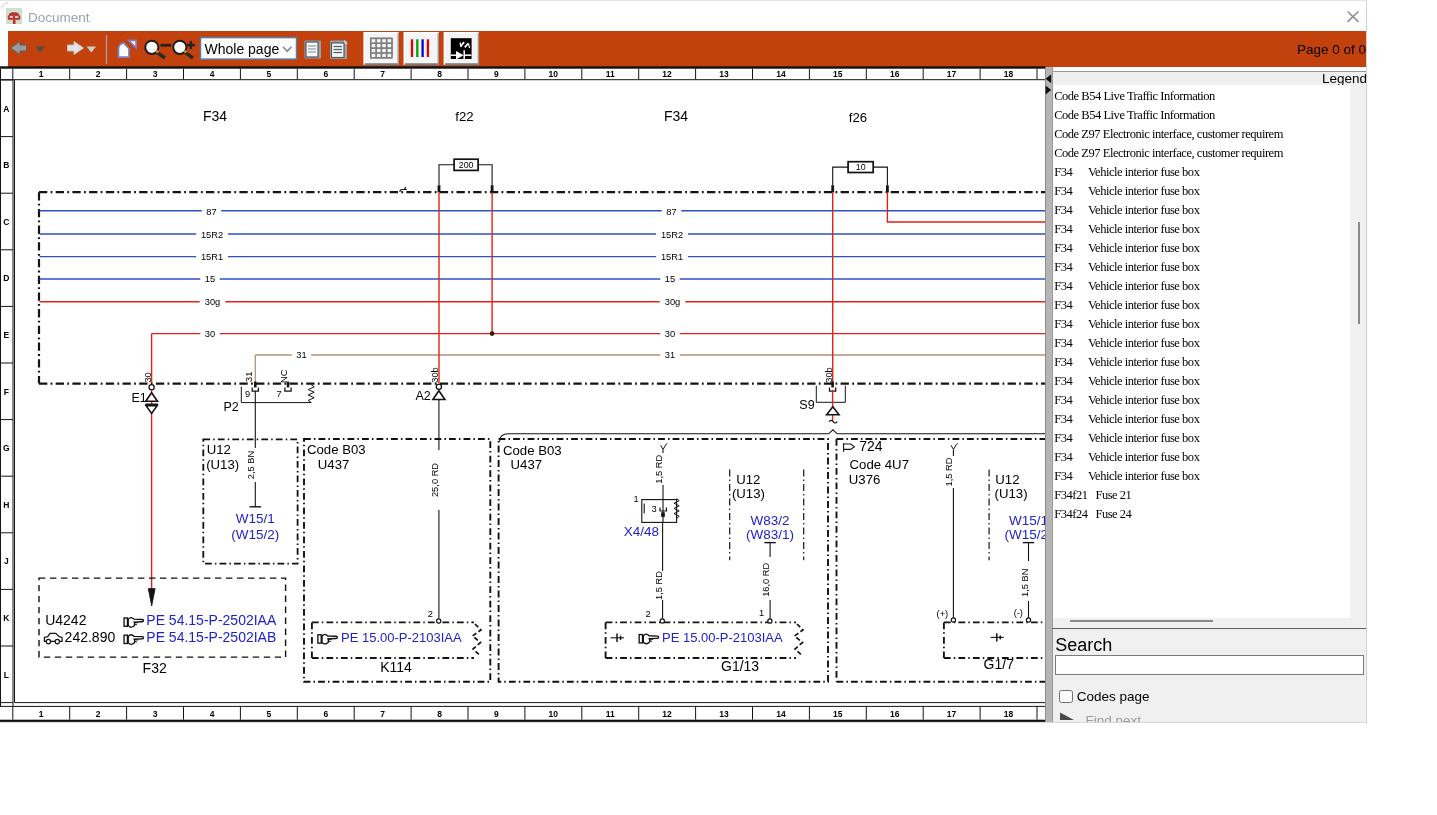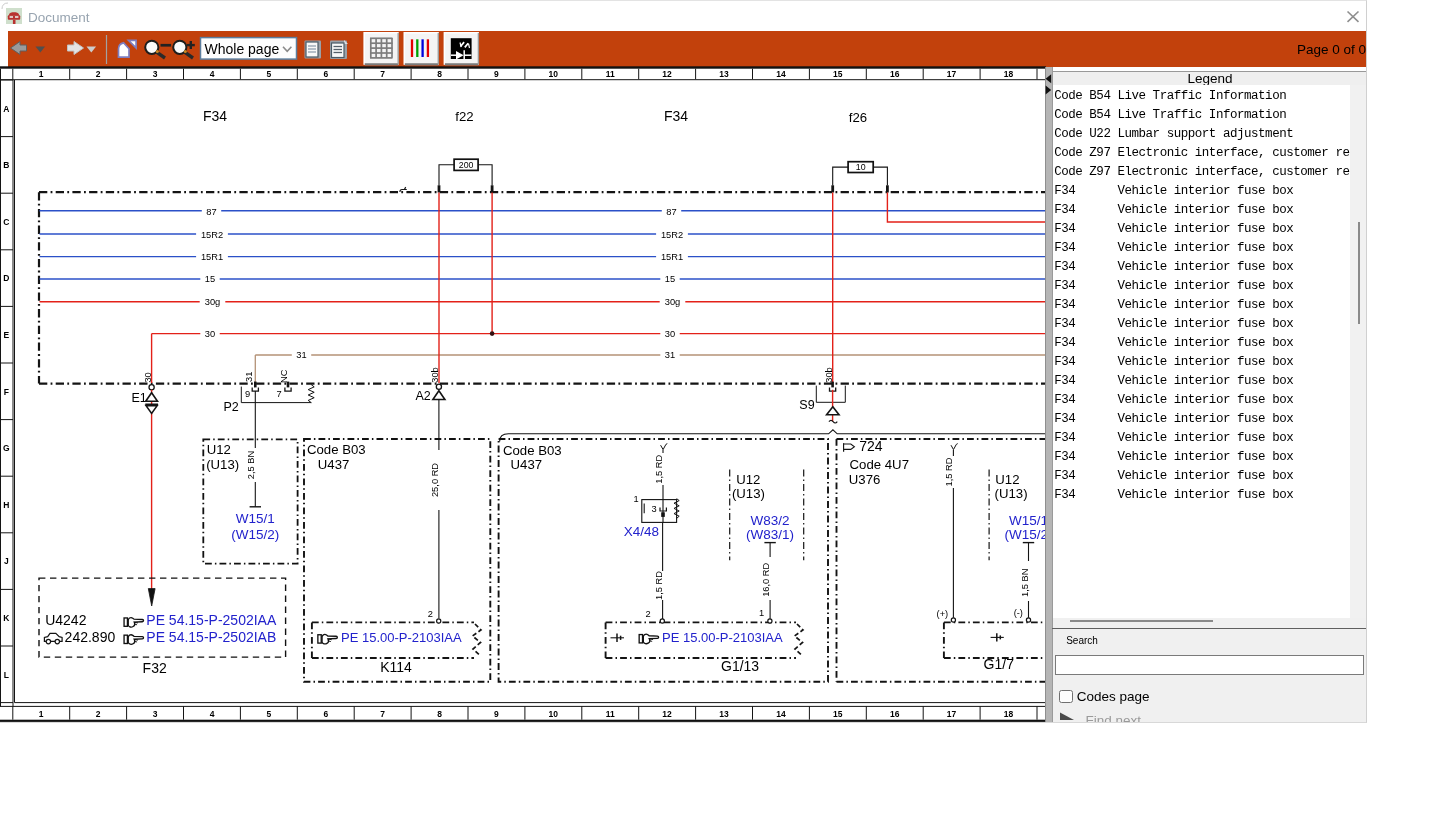--- a/index.html
+++ b/index.html
@@ -3,21 +3,21 @@
 html,body{margin:0;padding:0;background:#fff;width:1437px;height:815px;overflow:hidden;
  font-family:"Liberation Sans",sans-serif;}
 #win{position:absolute;left:0;top:0;width:1366px;height:721px;background:#fff;
  border-top:1px solid #e3e3e3;border-right:1px solid #d0d0d0;border-bottom:1px solid #d8d8d8;overflow:hidden;}
 #title{position:absolute;left:0;top:0;width:100%;height:30px;background:#fff;}
 #title .t{position:absolute;left:28px;top:9px;font-size:13.5px;color:#98a4b0;text-align:center;}
 #toolbar{position:absolute;left:8px;top:30px;width:100%;height:36px;background:#c2410c;}
 #diag{position:absolute;left:0;top:0;}
 #split{position:absolute;left:1045px;top:66px;width:6.2px;height:655px;background:#b5b5b5;border-left:1px solid #8e8e8e;}
 #panel{position:absolute;left:1052.2px;top:66px;width:313.8px;height:655px;background:#f0f0f0;border-left:1px solid #9a9a9a;}
-.mono{font-family:Liberation Mono, monospace;}
+.mono{font-family:Liberation Serif, serif;}
 </style></head><body>
 <div id="win">
 <div id="title">
 <svg width="1366" height="30" style="position:absolute;left:0;top:0">
  <path d="M2,8 Q2,2 8,2" fill="none" stroke="#cccccc" stroke-width="1"></path>
  <rect x="6" y="7" width="16" height="16" fill="#cfdfcc"></rect>
  <path d="M9.2,13.2 c0.4,-2.6 9.2,-2.6 9.6,0 l0.6,1.4 -10.8,0 z" fill="#b8312f"></path>
  <rect x="7.8" y="14.2" width="12.4" height="4.6" rx="1" fill="#b8312f"></rect>
  <rect x="9.6" y="15.2" width="3.4" height="1.6" fill="#e8ece8"></rect>
  <rect x="15" y="15.2" width="3.4" height="1.6" fill="#e8ece8"></rect>
@@ -429,51 +429,52 @@
 <circle cx="57.3" cy="640.6" r="2.2" fill="#fff" stroke="#141414" stroke-width="1.2"></circle>
     </svg>
 <div id="split"></div>
 <svg style="position:absolute;left:1045px;top:66px" width="7" height="40">
  <path d="M6.2,7.2 v9 l-5.6,-4.5 z" fill="#111"></path>
  <path d="M0.6,18.5 v9 l5.6,-4.5 z" fill="#111"></path>
 </svg>
 
 <div id="panel">
  <div style="position:absolute;left:0;top:0;width:100%;height:4px;background:#fff"></div>
- <div style="position:absolute;left:0;top:4px;width:100%;height:13.4px;background:#efefef;border-top:1px solid #999;border-bottom:1px solid #999;text-align:center;font-size:13.5px;line-height:13px">Legend</div>
+ <div style="position:absolute;left:0;top:4px;width:100%;height:13.4px;background:#efefef;border-top:1px solid #999;border-bottom:1px solid #999;text-align:right;font-size:13.5px;line-height:13px">Legend</div>
  <div style="position:absolute;left:0;top:17.6px;width:100%;height:533.8px;background:#fff"></div>
  <div style="position:absolute;left:297px;top:17.6px;width:16.8px;height:533.8px;background:#f1f1f1"></div>
  <div style="position:absolute;left:304.5px;top:155px;width:2.6px;height:102px;background:#8a8a8a"></div>
  <div class="mono" style="position:absolute;left:1px;top:19.6px;width:296px;height:531px;overflow:hidden;font-size:12.5px;letter-spacing:-0.47px;line-height:19px;color:#000">
         <div style="height:19px;white-space:pre">Code B54 Live Traffic Information</div>
         <div style="height:19px;white-space:pre">Code B54 Live Traffic Information</div>
-        <div style="height:19px;white-space:pre">Code U22 Lumbar support adjustment</div>
         <div style="height:19px;white-space:pre">Code Z97 Electronic interface, customer requirem</div>
         <div style="height:19px;white-space:pre">Code Z97 Electronic interface, customer requirem</div>
         <div style="height:19px;white-space:pre">F34      Vehicle interior fuse box</div>
         <div style="height:19px;white-space:pre">F34      Vehicle interior fuse box</div>
         <div style="height:19px;white-space:pre">F34      Vehicle interior fuse box</div>
         <div style="height:19px;white-space:pre">F34      Vehicle interior fuse box</div>
         <div style="height:19px;white-space:pre">F34      Vehicle interior fuse box</div>
         <div style="height:19px;white-space:pre">F34      Vehicle interior fuse box</div>
         <div style="height:19px;white-space:pre">F34      Vehicle interior fuse box</div>
         <div style="height:19px;white-space:pre">F34      Vehicle interior fuse box</div>
         <div style="height:19px;white-space:pre">F34      Vehicle interior fuse box</div>
         <div style="height:19px;white-space:pre">F34      Vehicle interior fuse box</div>
         <div style="height:19px;white-space:pre">F34      Vehicle interior fuse box</div>
         <div style="height:19px;white-space:pre">F34      Vehicle interior fuse box</div>
         <div style="height:19px;white-space:pre">F34      Vehicle interior fuse box</div>
         <div style="height:19px;white-space:pre">F34      Vehicle interior fuse box</div>
         <div style="height:19px;white-space:pre">F34      Vehicle interior fuse box</div>
         <div style="height:19px;white-space:pre">F34      Vehicle interior fuse box</div>
         <div style="height:19px;white-space:pre">F34      Vehicle interior fuse box</div>
+        <div style="height:19px;white-space:pre">F34f21   Fuse 21</div>
+        <div style="height:19px;white-space:pre">F34f24   Fuse 24</div>
       </div>
  <div style="position:absolute;left:17px;top:552.6px;width:143.3px;height:2.9px;background:#8a8a8a"></div>
  <div style="position:absolute;left:-1px;top:561px;width:314.8px;height:1.4px;background:#5f5f5f"></div>
- <div style="position:absolute;left:13px;top:568px;font-size:10px">Search</div>
+ <div style="position:absolute;left:2px;top:568px;font-size:18px">Search</div>
  <div style="position:absolute;left:2px;top:587.5px;width:307.2px;height:18.6px;background:#fff;border:1px solid #7a7a7a"></div>
  <div style="position:absolute;left:6px;top:622.5px;width:11.4px;height:11.4px;background:#fdfdfd;border:1px solid #707070;border-radius:2.5px"></div>
  <div style="position:absolute;left:23.5px;top:621.5px;font-size:13.5px">Codes page</div>
  <svg style="position:absolute;left:0;top:644px" width="120" height="11">
   <path d="M7,1.5 L21,9 L7,9 Z" fill="#4a4a4a"></path>
   <text x="32.5" y="14" font-size="13.5" fill="#9a9a9a">Find next</text>
  </svg>
 </div>
 </div>
 </body></html>

